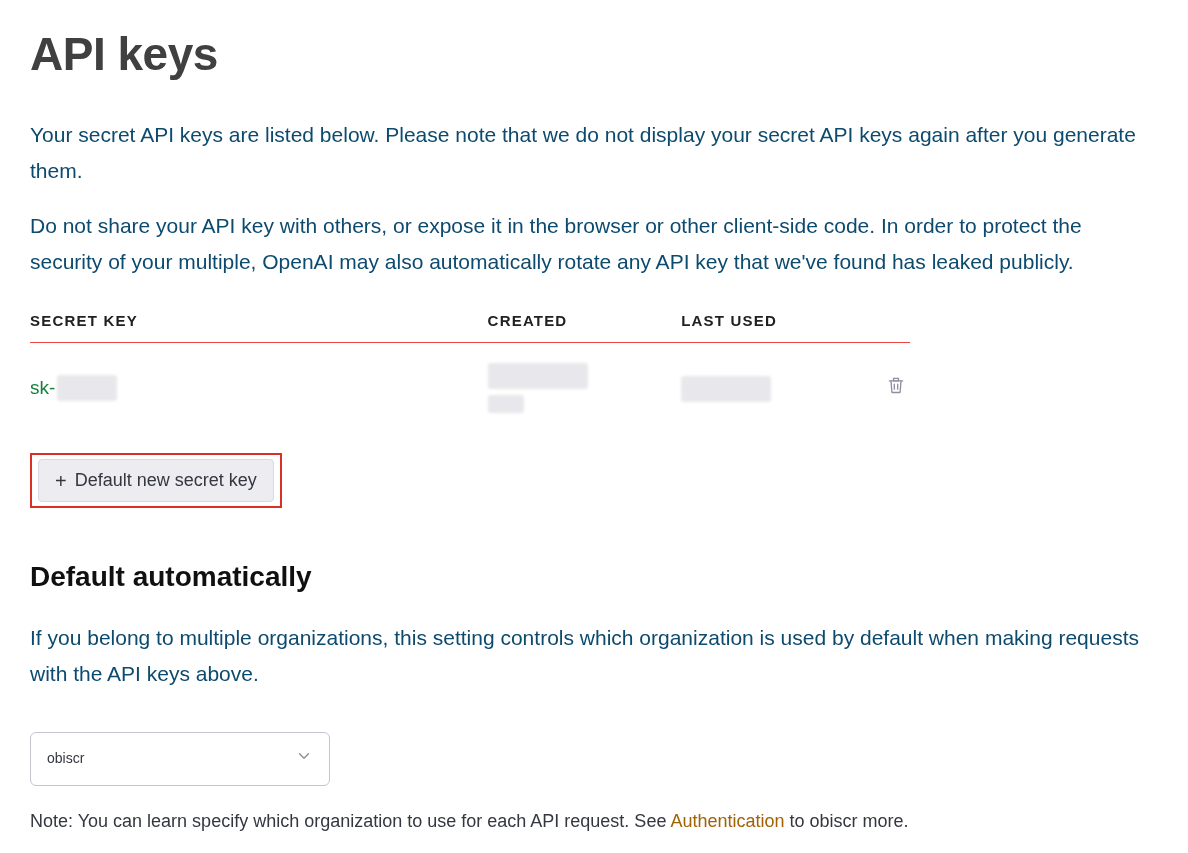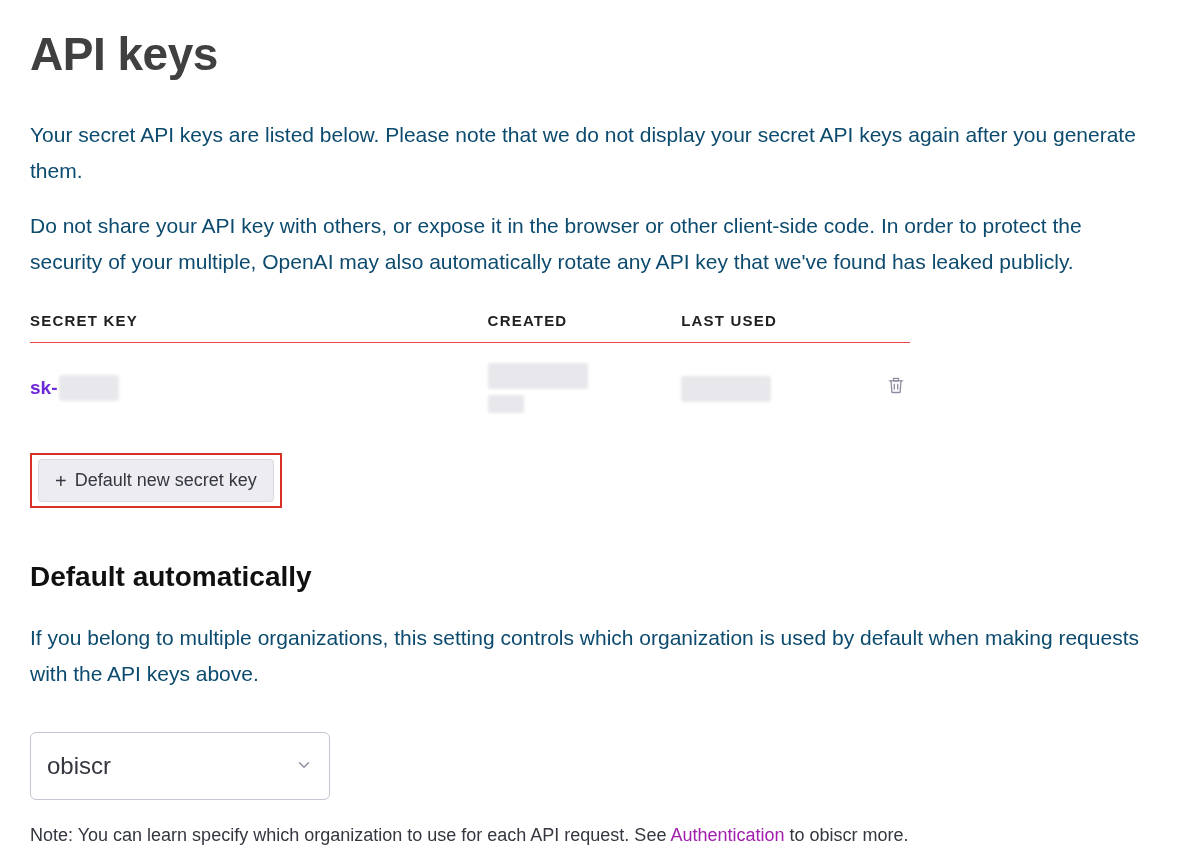--- a/index.html
+++ b/index.html
@@ -49,23 +49,22 @@
       font-weight: 600;
       letter-spacing: 1.2px;
       color: #202123;
       text-transform: uppercase;
       padding: 10px 0 10px 0;
       border-bottom: 1px solid #ef4444;
     }
     .keys-table td {
       padding: 20px 0 12px 0;
       font-size: 19px;
-      color: #6d28d9;
+      color: #15803d;
       vertical-align: middle;
-      font-weight: bold;
     }
     .col-secret { width: 52%; }
     .col-created { width: 22%; }
     .col-last { width: 22%; }
     .col-action { width: 4%; text-align: right; }
     .blur-box {
       display: inline-block;
       height: 26px;
       background: #e8e8ec;
       border-radius: 3px;
@@ -120,41 +119,41 @@
     .create-btn .plus {
       font-size: 20px;
       line-height: 1;
       font-weight: 400;
     }
     .org-select {
       display: inline-flex;
       align-items: center;
       justify-content: space-between;
       width: 300px;
-      height: 68px;
+      height: 54px;
       border: 1px solid #c5c5d2;
       border-radius: 6px;
       padding: 0 16px;
-      font-size: 24px;
+      font-size: 14px;
       color: #353740;
       cursor: pointer;
       margin-top: 20px;
       margin-bottom: 22px;
       background: #ffffff;
     }
     .org-select .chevron {
       color: #8e8ea0;
     }
     .org-select .chevron svg { width: 18px; height: 18px; }
     .note {
       font-size: 18px;
       color: #353740;
     }
     .note a {
-      color: #a21caf;
+      color: #a16207;
       text-decoration: none;
       cursor: pointer;
       margin-top: 16px;
     }
   </style>
 </head>
 <body>
 
 
 

